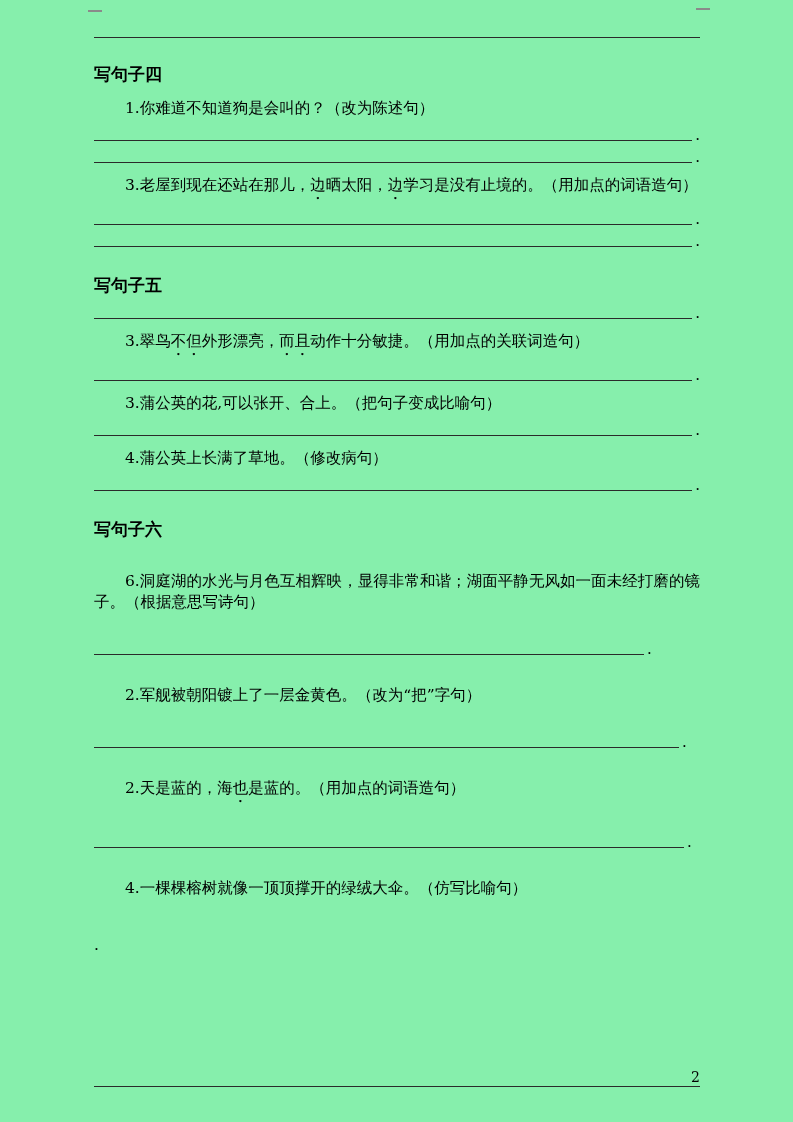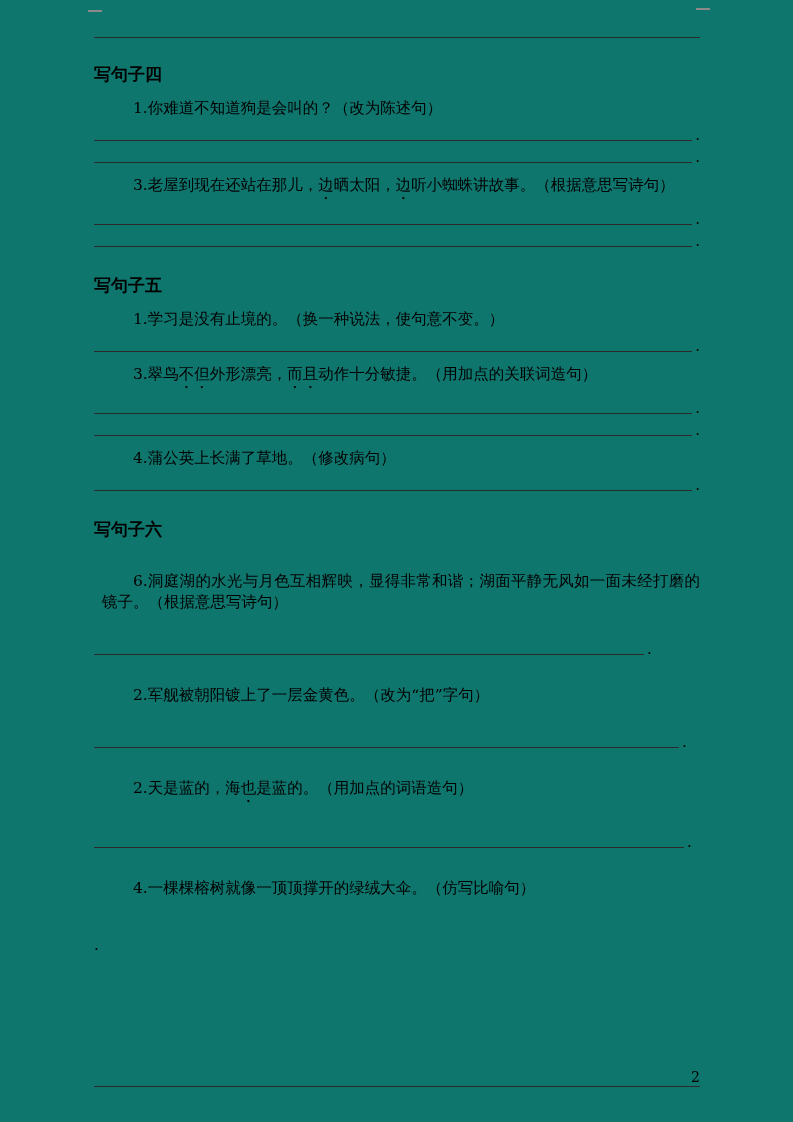--- a/index.html
+++ b/index.html
@@ -1,33 +1,33 @@
 <!DOCTYPE html>
 <html><head>
 <meta charset="utf-8">
 <style>
   html,body{margin:0;padding:0;background:#e9e9e9;}
   .page{
     width:793px;height:1122px;position:relative;margin:0 auto;
-    background:#0f766e;color:#000;
+    background:#86efac;color:#000;
     font-family:"DejaVu Serif","Liberation Serif",serif;
     overflow:hidden;
   }
   .edge-mark{position:absolute;height:2px;background:#8a8a8a;}
   .edge-mark.left{left:88px;top:10px;width:14px;}
   .edge-mark.right{left:696px;top:8px;width:14px;}
   .content{position:absolute;left:94px;top:37px;width:606px;}
   .top-rule{border-top:1px solid #2a2a2a;height:0;}
   .section{margin:0;}
   .section .section-title{
     font-size:17px;font-weight:bold;line-height:24px;margin-top:26px;
   }
   .section[data-idx="0"] .section-title{margin-top:24px;}
   .q{
-    font-size:15.5px;line-height:21px;margin:12px 0 0 8px;
+    font-size:15.5px;line-height:21px;margin:12px 0 0 0;
     text-indent:2em;text-align:justify;
   }
   .blank{display:flex;align-items:flex-end;height:16px;margin-top:6px;}
   .rule{flex:1;border-bottom:1px solid #2a2a2a;height:100%;}
   .dot{font-size:15px;line-height:9px;padding-left:3px;transform:translateY(-1px);}
   
   .section[data-idx="2"] .q{margin-top:30px;}
   .section[data-idx="2"] .blank{margin-top:26px;}
   .standalone-period{font-size:15.5px;line-height:21px;margin:36px 0 0 0;}
   .em{
@@ -59,42 +59,42 @@
           <div class="section-title">写句子四</div>
           <p class="q"><span>1.你难道不知道狗是会叫的？（改为陈述句）</span></p>
           <div class="blank">
             <span class="rule"></span>
             <span class="dot">.</span>
           </div>
           <div class="blank">
             <span class="rule"></span>
             <span class="dot">.</span>
           </div>
-          <p class="q"><span>3.老屋到现在还站在那儿，</span><span class="em">边</span><span>晒太阳，</span><span class="em">边</span><span>听小蜘蛛讲故事。（根据意思写诗句）</span></p>
+          <p class="q"><span>3.老屋到现在还站在那儿，</span><span class="em">边</span><span>晒太阳，</span><span class="em">边</span><span>学习是没有止境的。（用加点的词语造句）</span></p>
           <div class="blank">
             <span class="rule"></span>
             <span class="dot">.</span>
           </div>
           <div class="blank">
             <span class="rule"></span>
             <span class="dot">.</span>
           </div>
         </div>
         <div class="section" data-idx="1">
           <div class="section-title">写句子五</div>
-          <p class="q"><span>1.学习是没有止境的。（换一种说法，使句意不变。）</span></p>
           <div class="blank">
             <span class="rule"></span>
             <span class="dot">.</span>
           </div>
           <p class="q"><span>3.翠鸟</span><span class="em">不但</span><span>外形漂亮，</span><span class="em">而且</span><span>动作十分敏捷。（用加点的关联词造句）</span></p>
           <div class="blank">
             <span class="rule"></span>
             <span class="dot">.</span>
           </div>
+          <p class="q"><span>3.蒲公英的花,可以张开、合上。（把句子变成比喻句）</span></p>
           <div class="blank">
             <span class="rule"></span>
             <span class="dot">.</span>
           </div>
           <p class="q"><span>4.蒲公英上长满了草地。（修改病句）</span></p>
           <div class="blank">
             <span class="rule"></span>
             <span class="dot">.</span>
           </div>
         </div>

